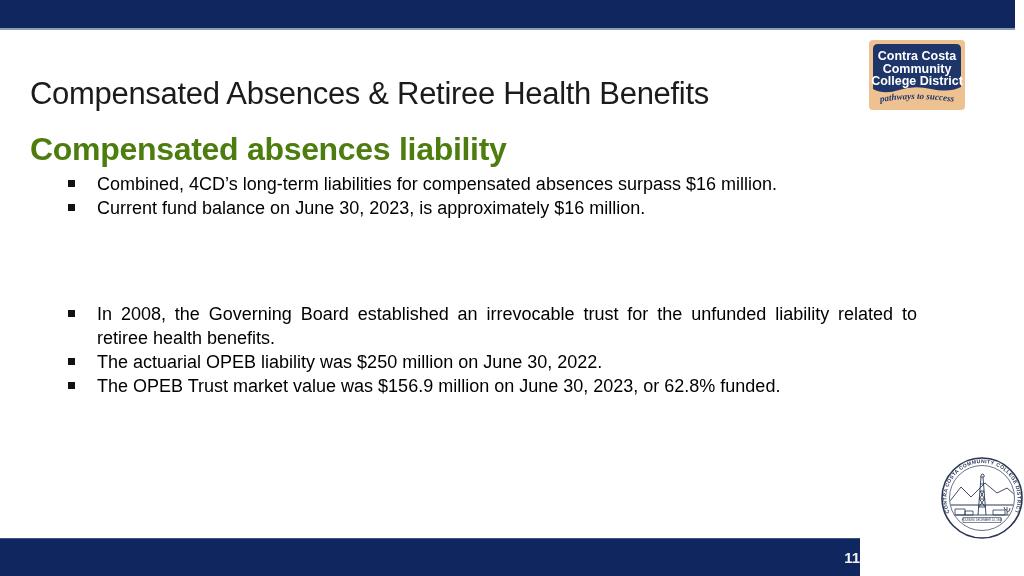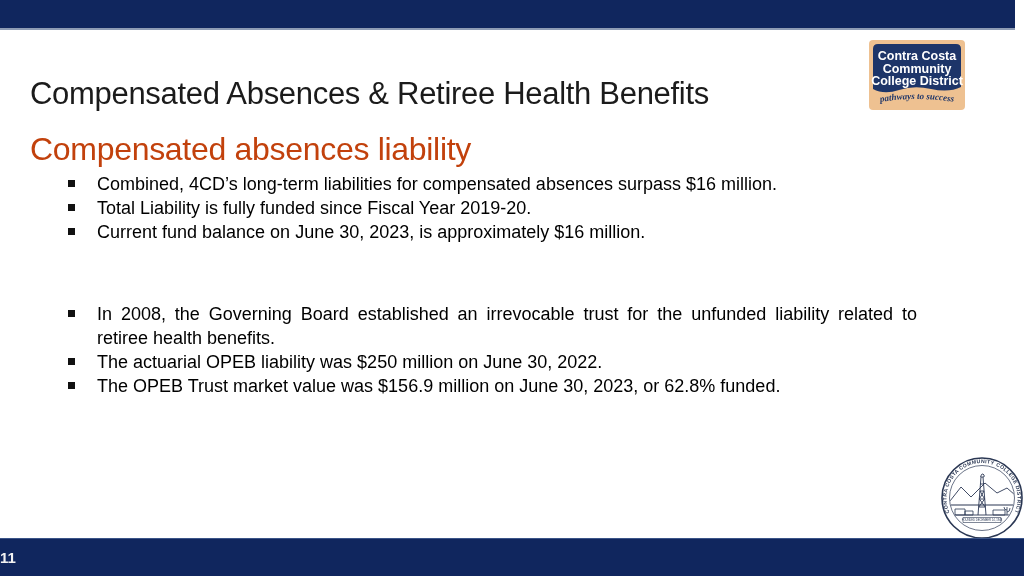--- a/index.html
+++ b/index.html
@@ -13,37 +13,37 @@
   }
   .slide-title{
     position:absolute;left:30px;top:44px;font-size:31px;color:#1b1b1b;
     letter-spacing:-0.3px;white-space:nowrap;margin-top:32px;
   }
   .logo{position:absolute;left:869px;top:40px;width:96px;height:70px;}
   .sec{position:absolute;left:30px;}
   .sec1{top:130px;}
   .sec2{top:298px;}
   .sec h2{
-    margin:0;font-weight:normal;font-size:32px;color:#c2410c;
+    margin:0;font-weight:bold;font-size:32px;color:#4d7c0f;
     letter-spacing:-0.3px;line-height:38px;white-space:nowrap;
   }
   .sec ul{list-style:none;margin:4px 0 0 0;padding:0;}
   .sec li{display:flex;width:887px;}
   .bullet-marker{
     flex:0 0 auto;width:7px;height:7px;background:#111;
     margin:8px 22px 0 38px;
   }
   .btext{
     flex:1;font-size:18px;line-height:24px;color:#000;
     text-align:justify;
   }
   .footer-bar{
-    position:absolute;left:0;bottom:0;width:1024px;height:37px;
+    position:absolute;left:0;bottom:0;width:860px;height:37px;
     background:#10265e;border-top:1px solid #3a5488;
-    display:flex;align-items:center;justify-content:flex-start;
+    display:flex;align-items:center;justify-content:flex-end;
   }
   .page-number{color:#f2f2f2;font-size:15px;font-weight:bold;}
   .seal{position:absolute;left:941px;top:457px;width:82px;height:82px;}
 </style>
 </head>
 <body>
 
 <div class="slide">
 
   <div class="top-bar"></div>
@@ -61,24 +61,20 @@
       <textPath href="#logo-tagline-arc" startOffset="50%" text-anchor="middle">pathways to success</textPath>
     </text>
   </svg>
 
   <section class="sec sec1">
     <h2>Compensated absences liability</h2>
     <ul>
       <li>
         <span class="bullet-marker"></span>
         <span class="btext">Combined, 4CD’s long-term liabilities for compensated absences surpass $16 million.</span>
-      </li>
-      <li>
-        <span class="bullet-marker"></span>
-        <span class="btext">Total Liability is fully funded since Fiscal Year 2019-20.</span>
       </li>
       <li>
         <span class="bullet-marker"></span>
         <span class="btext">Current fund balance on June 30, 2023, is approximately $16 million.</span>
       </li>
     </ul>
   </section>
 
   <section class="sec sec2">
     <ul>

